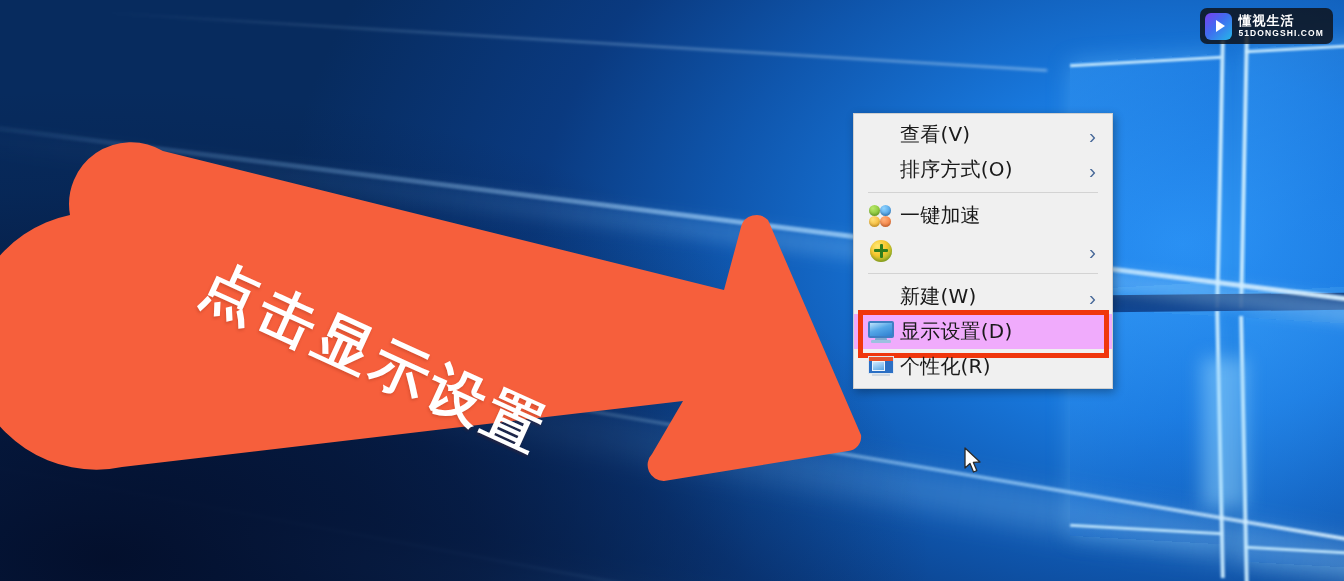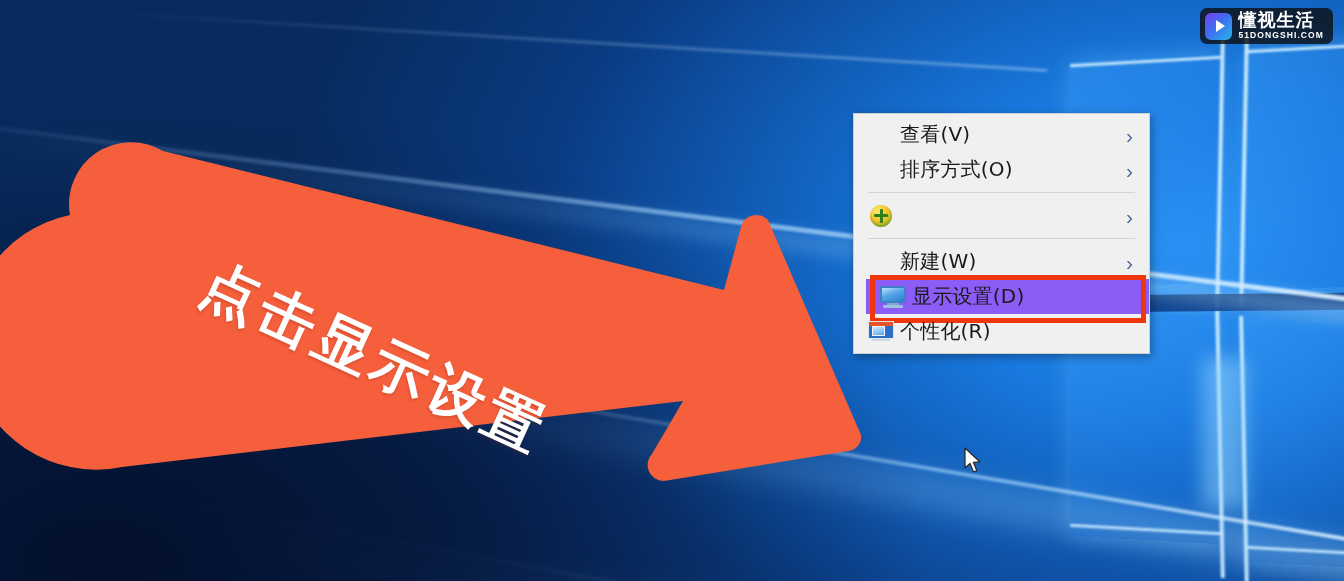--- a/index.html
+++ b/index.html
@@ -111,21 +111,21 @@
     letter-spacing: 5px;
     white-space: nowrap;
     font-family: "DejaVu Sans", "Liberation Sans", sans-serif;
     text-shadow: 0 2px 3px rgba(120,30,10,.25);
   }
 
   
   .ctx-menu {
     position: absolute;
     left: 853px; top: 113px;
-    width: 297px;
+    width: 260px;
     background: #f0f0f0;
     border: 1px solid #cfcfcf;
     box-shadow: 2px 3px 9px rgba(0,0,0,.33);
     padding: 3px 0 4px 0;
     box-sizing: border-box;
   }
   .mi {
     position: relative;
     display: flex;
     align-items: center;
@@ -154,21 +154,21 @@
     font-size: 21px;
     font-weight: 300;
     line-height: 1;
   }
   .mi-noico { padding-left: 46px; }
   .sep {
     height: 1px;
     background: #d3d3d3;
     margin: 5px 14px 5px 14px;
   }
-  .mi.selected { background: #8b5cf6; margin-left: 12px; }
+  .mi.selected { background: #f0abfc; }
 
   
   .redbox {
     position: absolute;
     left: 4px; right: 3px;
     top: -4px;
     height: 48px;
     border: 5px solid #f0360c;
     box-sizing: border-box;
     pointer-events: none;
@@ -257,21 +257,21 @@
   }
   .wm-logo .tri {
     width: 0; height: 0;
     border-left: 9px solid #ffffff;
     border-top: 6px solid transparent;
     border-bottom: 6px solid transparent;
     margin-left: 3px;
   }
   .wm-text { display: flex; flex-direction: column; justify-content: center; }
   .wm-cn {
-    color: #fff; font-size: 18px; font-weight: 700; letter-spacing: 1px; line-height: 1.05;
+    color: #fff; font-size: 13px; font-weight: 700; letter-spacing: 1px; line-height: 1.05;
     font-family: "DejaVu Sans", "Liberation Sans", sans-serif;
   }
   .wm-en {
     color: #fff; font-size: 8.5px; font-weight: 700; letter-spacing: 1.1px; line-height: 1.25;
     font-family: "Liberation Sans", sans-serif;
   }
 </style>
 </head>
 <body>
 
@@ -331,20 +331,31 @@
         <span class="mi-label">查看(V)</span>
         <span class="mi-chevron">›</span>
       </div>
       <div class="mi mi-noico">
         <span class="mi-label">排序方式(O)</span>
         <span class="mi-chevron">›</span>
       </div>
       <div class="sep"></div>
       <div class="mi">
         <span class="mi-ico">
+          <span class="ico-4dots">
+            <i class="g"></i>
+            <i class="b"></i>
+            <i class="y"></i>
+            <i class="o"></i>
+          </span>
+        </span>
+        <span class="mi-label">一键加速</span>
+      </div>
+      <div class="mi">
+        <span class="mi-ico">
           <span class="ico-plus"></span>
         </span>
         <span class="mi-chevron">›</span>
       </div>
       <div class="sep"></div>
       <div class="mi mi-noico">
         <span class="mi-label">新建(W)</span>
         <span class="mi-chevron">›</span>
       </div>
       <div class="mi selected">

